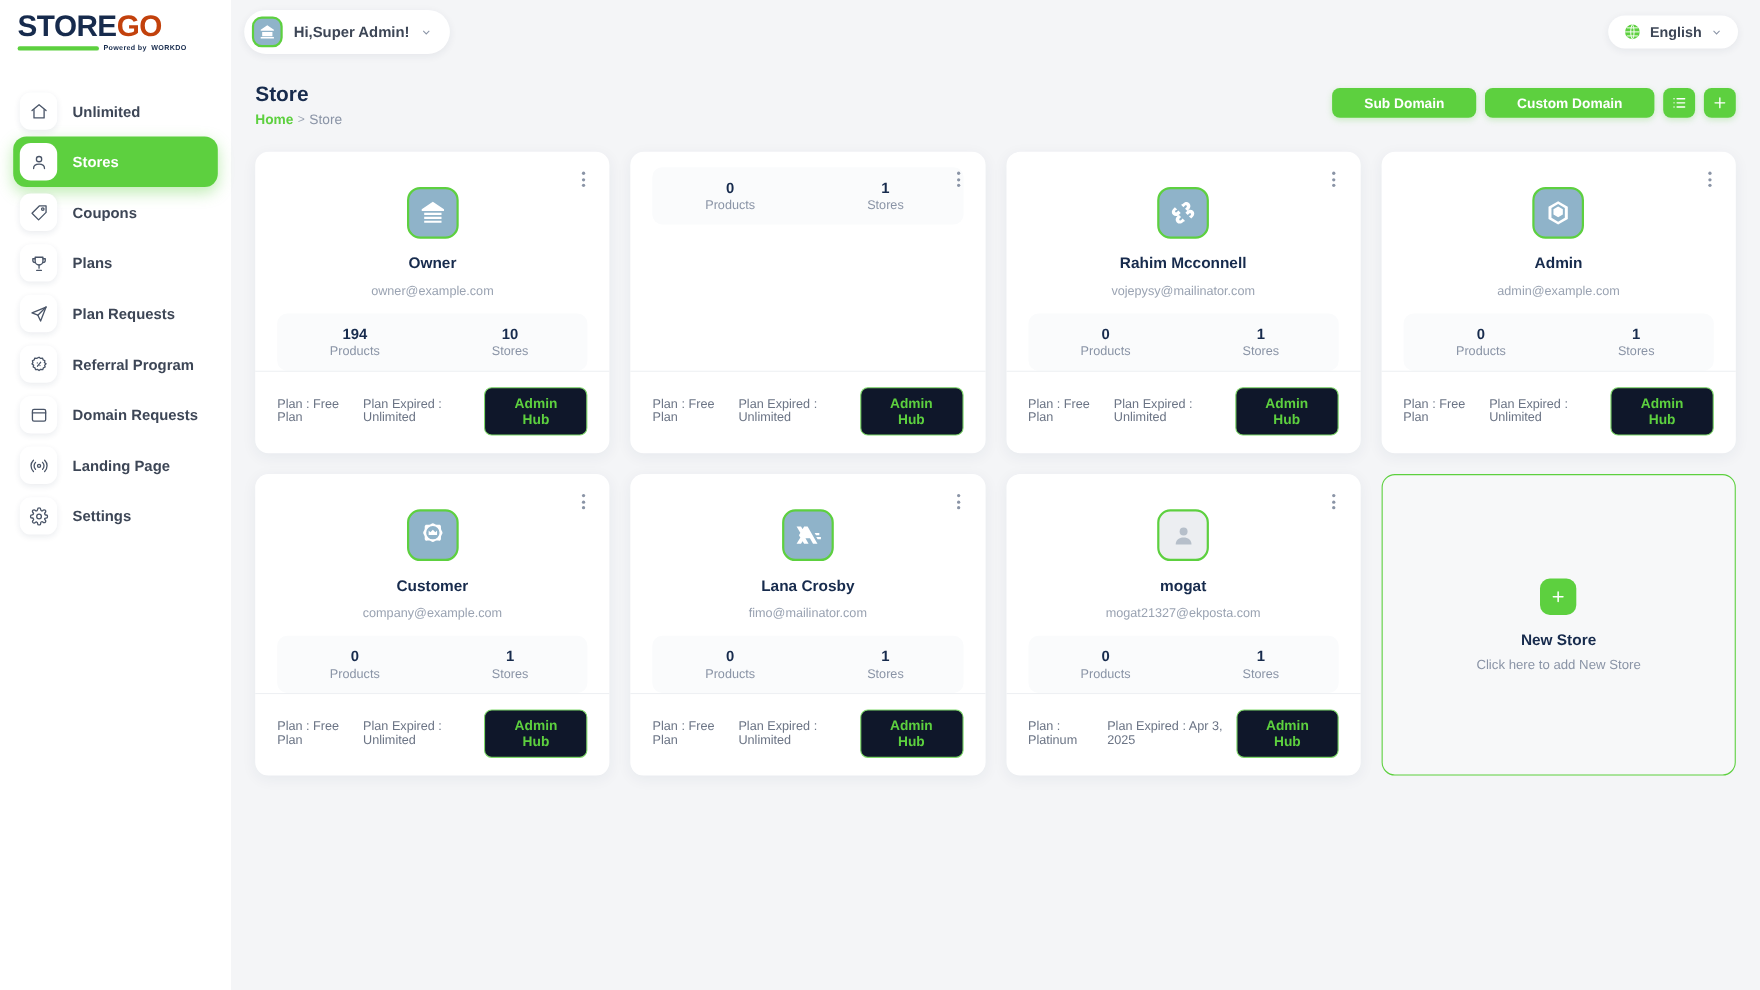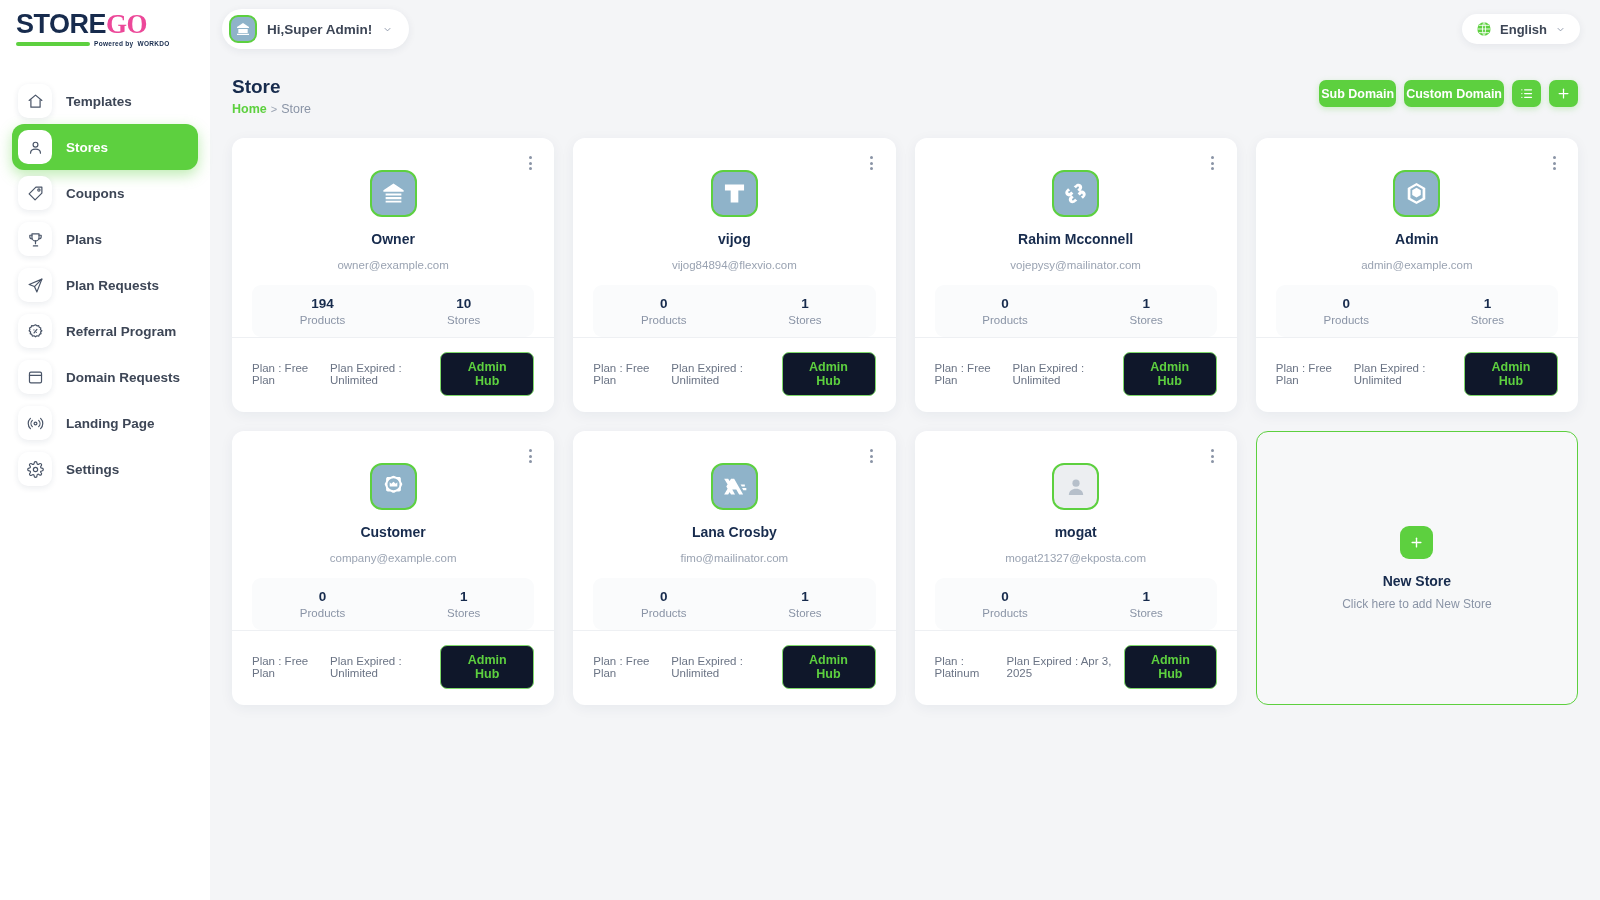--- a/index.html
+++ b/index.html
@@ -16,21 +16,21 @@
     width: 210px; height: 900px;
     background: #ffffff;
     flex: 0 0 210px;
     position: relative;
     z-index: 5;
   }
   #logo-wrap { height: 58px; display: flex; align-items: center; padding-left: 16px; }
   .logo { display: flex; flex-direction: column; line-height: 1; }
   .logo-row { display: flex; align-items: baseline; font-weight: 800; font-size: 27px; letter-spacing: -0.5px; }
   .logo-store { color: #172b4d; }
-  .logo-go { color: #ec4899; font-family: Liberation Serif, serif; }
+  .logo-go { color: #c2410c; }
   .logo-sub { display: flex; align-items: center; gap: 4px; margin-top: 3px; }
   .logo-bar { width: 74px; height: 4px; background: #5dd03f; border-radius: 2px; }
   .logo-powered { font-size: 6.5px; color: #172b4d; font-weight: 700; letter-spacing: .3px; }
 
   #nav { margin-top: 20px; padding: 0 12px; }
   .nav-item {
     display: flex; align-items: center; gap: 14px;
     height: 46px; padding-left: 6px;
     border-radius: 12px; margin-bottom: 0px;
     cursor: pointer;
@@ -85,21 +85,21 @@
   #breadcrumb { display: flex; align-items: center; gap: 4px; margin-top: 4px; font-size: 12.5px; }
   .crumb-home { color: #5dd03f; font-weight: 600; cursor: pointer; }
   .crumb-sep { color: #9aa3b2; font-size: 11px; }
   .crumb-cur { color: #8a94a6; }
 
   #actions { margin-left: auto; display: flex; align-items: center; gap: 8px; margin-top: 4px; }
   .btn-green {
     background: #5dd03f; color: #fff;
     border: none; border-radius: 7px;
     font-size: 12.5px; font-weight: 600;
-    padding: 0 2px; height: 27px;
+    padding: 0 29px; height: 27px;
     display: flex; align-items: center; justify-content: center;
     cursor: pointer; font-family: inherit;
     box-shadow: 0 2px 6px rgba(93,208,63,.28);
   }
   .btn-icon { width: 29px; padding: 0; }
   .btn-icon svg { width: 15px; height: 15px; stroke: #fff; fill: none; stroke-width: 2; stroke-linecap: round; }
 
   
   #grid {
     display: grid;
@@ -198,21 +198,21 @@
     </div>
   </div>
   <nav id="nav">
       <div class="nav-item">
         <span class="nav-ico">
           <svg viewBox="0 0 24 24">
             <path d="M3 10.5 12 3l9 7.5"></path>
             <path d="M5.5 9.5V20h13V9.5"></path>
           </svg>
         </span>
-        <span class="nav-label">Templates</span>
+        <span class="nav-label">Unlimited</span>
       </div>
       <div class="nav-item active">
         <span class="nav-ico">
           <svg viewBox="0 0 24 24">
             <circle cx="12" cy="8" r="3.4"></circle>
             <path d="M5 20c0-3.6 3.1-5.6 7-5.6s7 2 7 5.6"></path>
           </svg>
         </span>
         <span class="nav-label">Stores</span>
       </div>
@@ -375,29 +375,20 @@
           </div>
           <button class="admin-hub">Admin Hub</button>
         </div>
       </div>
       <div class="card">
         <div class="kebab">
           <i></i>
           <i></i>
           <i></i>
         </div>
-        <div class="card-top">
-          <div class="avatar">
-            <svg viewBox="0 0 24 24">
-              <path d="M3.5 4h17v5.4h-5.1V20H8.6V9.4H3.5z"></path>
-            </svg>
-          </div>
-          <div class="store-name">vijog</div>
-          <div class="store-email">vijog84894@flexvio.com</div>
-        </div>
         <div class="stats">
           <div class="stat">
             <div class="stat-val">0</div>
             <div class="stat-lbl">Products</div>
           </div>
           <div class="stat">
             <div class="stat-val">1</div>
             <div class="stat-lbl">Stores</div>
           </div>
         </div>

